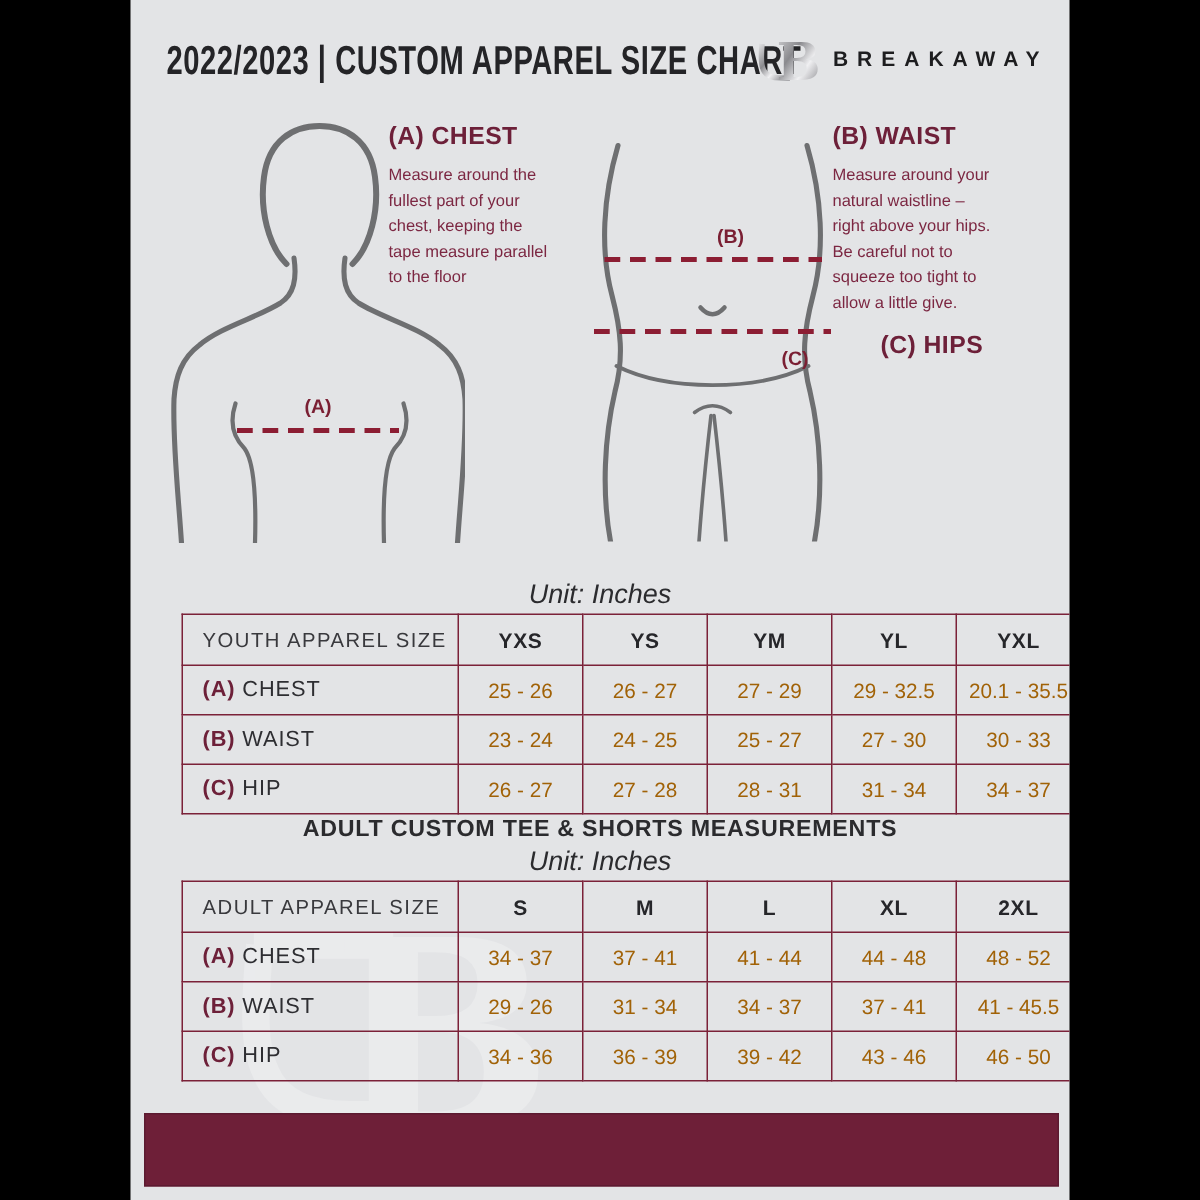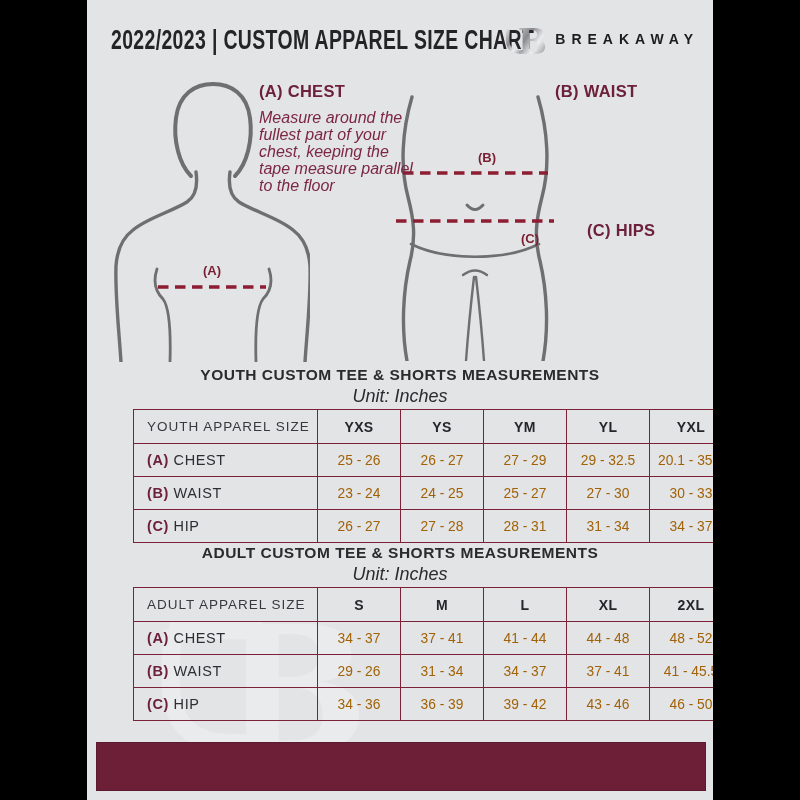--- a/index.html
+++ b/index.html
@@ -28,37 +28,37 @@
     font-size:14px; font-weight:700; letter-spacing:6px; color:#1d1d1f;text-align:center;
   }
 
   
   .instr { position:absolute; }
   .instr-head {
     font-size:16.5px; font-weight:700; color:#6d2039;
     letter-spacing:0.3px; margin:0 0 8px 0;
   }
   .instr-text {
-    font-size:16px; font-style:italic; color:#7c2742;
+    font-size:11px; color:#7c2742;
     line-height:17px; white-space:pre-line;
   }
   .fig { position:absolute; }
 
   
   .section-title {
     position:absolute; left:0; width:100%; text-align:center;
     font-size:15.5px; font-weight:700; letter-spacing:0.5px; color:#2b2b2e;
   }
   .section-unit {
     position:absolute; left:0; width:100%; text-align:center;
     font-size:18px; font-style:italic; color:#2b2b2e;
   }
   table.size-table {
     position:absolute; left:34px; width:600px;
-    border-collapse:collapse; table-layout:fixed;margin-left:12px;
+    border-collapse:collapse; table-layout:fixed;
   }
   .size-table th, .size-table td { border:1.6px solid #7b2138; background:transparent; }
   .size-table th { height:31px; }
   .size-table td { height:30px; }
   .head-label {
     text-align:left; padding-left:13px; font-weight:400;
     font-size:13.5px; letter-spacing:1px; color:#39393d;
   }
   .head-size { font-size:14px; font-weight:700; color:#26262a; text-align:center; letter-spacing:0.4px; }
   .cell-val { font-size:13.8px; color:#a16207; text-align:center; }
@@ -127,33 +127,38 @@
     <div class="instr-head">(A) CHEST</div>
     <div class="instr-text">Measure around the
 fullest part of your
 chest, keeping the
 tape measure parallel
 to the floor</div>
   </div>
 
   <div class="instr" style="left:468px; top:82px; width:155px;">
     <div class="instr-head">(B) WAIST</div>
+    <div class="instr-text">Measure around your
+natural waistline –
+right above your hips.
+Be careful not to
+squeeze too tight to
+allow a little give.</div>
   </div>
 
   <div class="instr" style="left:468px; top:221px; width:158px;margin-left:32px;">
     <div class="instr-head">(C) HIPS</div>
   </div>
 
   <svg class="watermark" width="210" height="225" viewBox="0 0 52 50">
     <path d="M4,13 L27,13" stroke="#f0f1f2" stroke-width="4.5" fill="none"></path>
     <path d="M5,13 C4,24 4,30 6,34 C8,39 13,41 20,41 L28,41" stroke="#f0f1f2" stroke-width="4.5" fill="none"></path>
     <text x="17" y="43" font-family="'DejaVu Serif', serif" font-size="43" font-weight="bold" fill="#f0f1f2">B</text>
   </svg>
 
-  <div class="section-title" style="top:366px;">YOUTH CUSTOM TEE &amp; SHORTS MEASUREMENTS</div>
   <div class="section-unit" style="top:386px;">Unit: Inches</div>
 
   <table class="size-table" style="top:409px;">
     <colgroup>
         <col style="width:184px;">
         <col>
         <col>
         <col>
         <col>
         <col>

